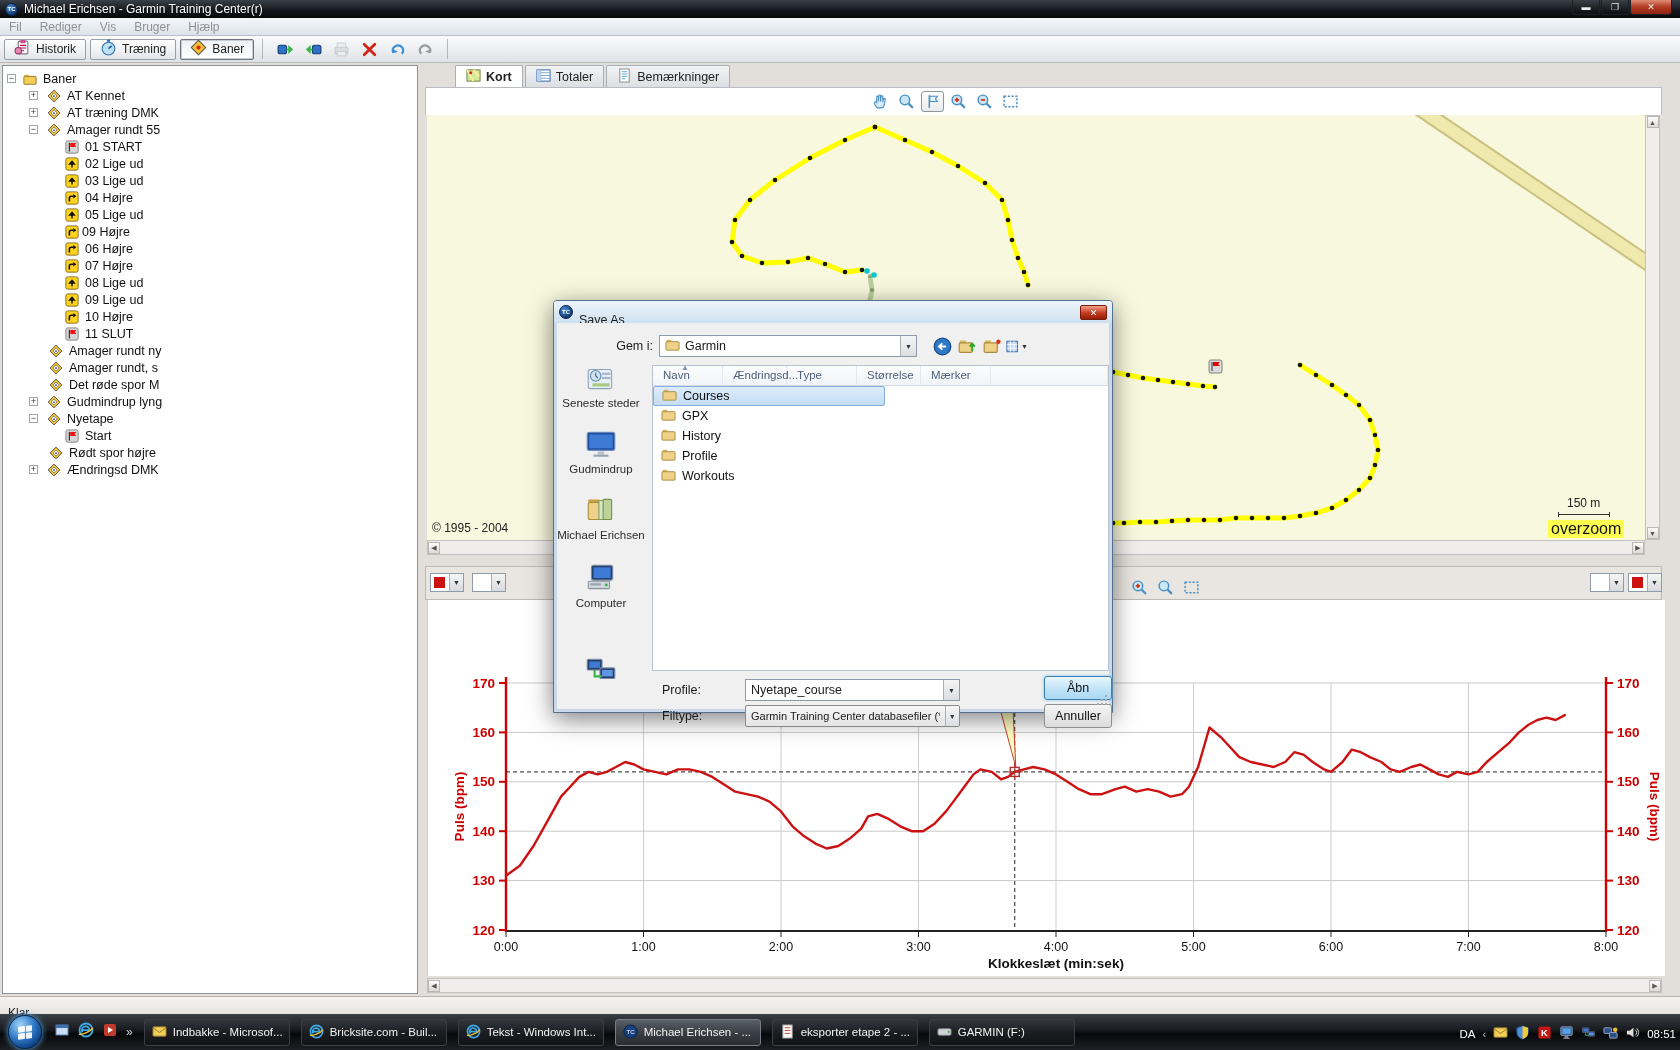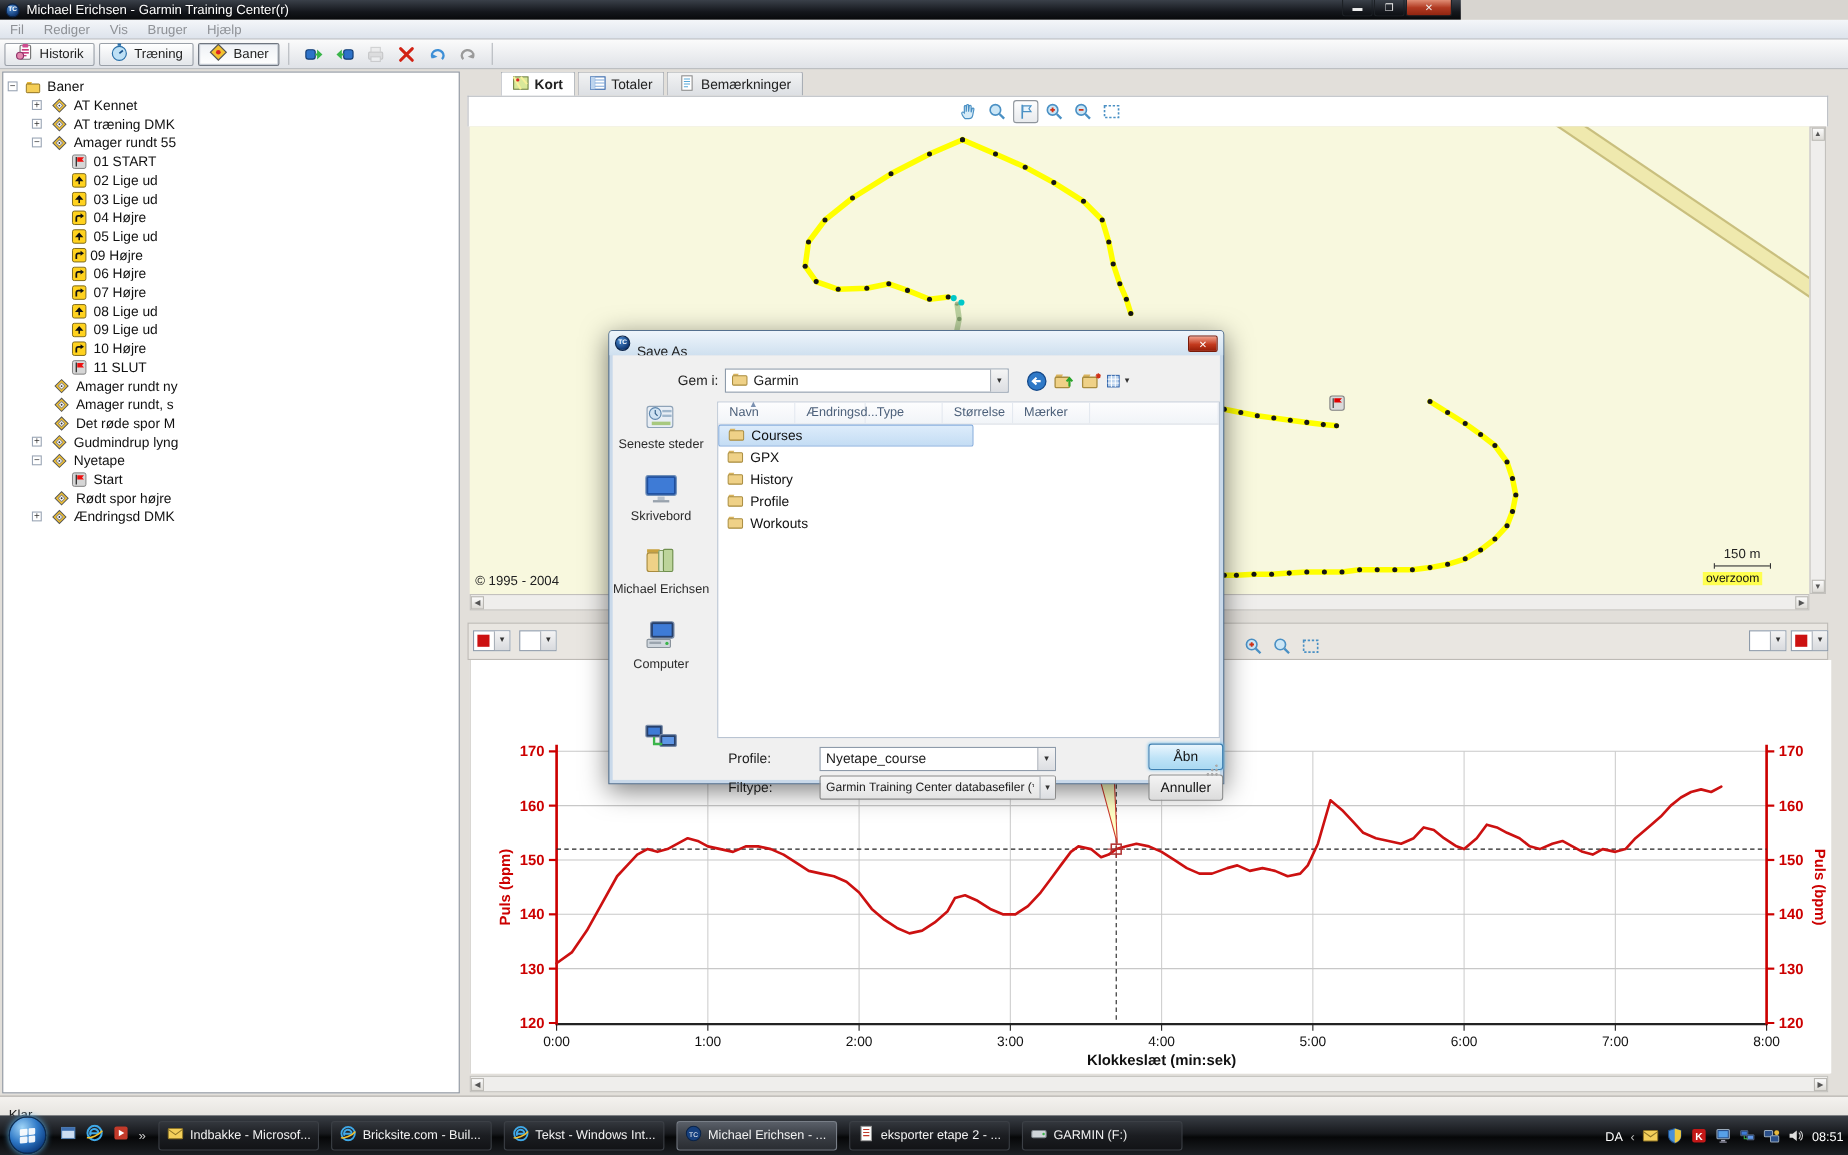--- a/index.html
+++ b/index.html
@@ -2,21 +2,21 @@
 <html><head>
 <meta charset="utf-8">
 <style>
   * { margin:0; padding:0; box-sizing:border-box; }
   html,body { width:1680px; height:1050px; overflow:hidden; }
   body { font-family:"Liberation Sans", sans-serif; background:#D8D5D0; position:relative; }
   .screen { position:absolute; left:0; top:0; width:1680px; height:1050px; }
   .abs { position:absolute; }
 
   
-  .titlebar { left:0; top:0; width:1328px; height:18px;
+  .titlebar { left:0; top:0; width:1680px; height:18px;
     background:linear-gradient(#3a4049,#14171c 60%,#07090b); color:#fff;
     display:flex; align-items:center; font-size:12px; }
   .titlebar .ttl { margin-left:6px; text-shadow:0 1px 2px #000; }
   .tc-orb { width:13px; height:13px; border-radius:50%; margin-left:5px;
     background:radial-gradient(circle at 35% 30%, #4d8fd6, #123a75 70%);
     color:#fff; font-size:6px; font-weight:bold; display:flex; align-items:center; justify-content:center; border:1px solid #0a2348;}
   .winbtns { position:absolute; right:8px; top:0; display:flex; }
   .winbtn { width:28px; height:15px; border:1px solid #1d2126; border-top:none;
     background:linear-gradient(#585f68,#2b3publisher036 50%,#23272c); border-radius:0 0 3px 3px;
     color:#eee; font-size:9px; display:flex; align-items:center; justify-content:center; margin-left:1px;}
@@ -49,21 +49,21 @@
   .tab { display:flex; align-items:center; gap:5px; padding:0 10px; border:1px solid #a9aeb5; border-bottom:none;
     background:linear-gradient(#f2f3f4,#dcdfe3); margin-right:2px; border-radius:2px 2px 0 0; height:22px; }
   .tab.active { background:#fff; height:23px; font-weight:bold; }
 
   .map-toolstrip { left:425px; top:87px; width:1237px; height:28px; background:#fff; border:1px solid #b9bcc1; border-bottom:none; }
   .mtool { position:absolute; top:3px; width:23px; height:21px; display:flex; align-items:center; justify-content:center; }
   .mtool.sel { border:1px solid #8f959c; border-radius:3px; background:linear-gradient(#fefefe,#e8eaed); }
 
   .map-wrap { left:427px; top:115px; width:1218px; height:425px; background:#F8F8DE; overflow:hidden; }
   .map-note { position:absolute; font-size:12px; color:#222; }
-  .overzoom { background:#ffff4f; padding:0 3px; font-size:11px; color:#111; }
+  .overzoom { background:#ffff4f; padding:0 3px; font-size:16px; color:#111; }
   .scalebar { position:absolute; width:52px; height:5px; border-left:1px solid #333; border-right:1px solid #333; }
   .scalebar::after { content:""; position:absolute; left:0; right:0; top:2px; border-top:1px solid #333; }
 
   .vscroll { width:14px; background:#EFEEEC; border:1px solid #c3c1bd; display:flex; flex-direction:column; justify-content:space-between; align-items:center; }
   .hscroll { height:14px; background:#EFEEEC; border:1px solid #c3c1bd; display:flex; justify-content:space-between; align-items:center; }
   .sarr { font-size:7px; color:#555; width:12px; height:12px; display:flex; align-items:center; justify-content:center;
     background:linear-gradient(#fcfcfc,#dddbd6); border:1px solid #bab8b3; }
 
   .chart-header { left:425px; top:566px; width:1237px; height:34px; background:#E9E6E1; border:1px solid #bdbab5; }
   .combo { position:absolute; height:19px; width:34px; background:#fff; border:1px solid #8e9baa; display:flex; align-items:center; }
@@ -890,21 +890,21 @@
               </svg></div>
             <div>Seneste steder</div>
           </div>
           <div class="side-item" style="top:104px">
             <div><svg width="34" height="34" viewBox="0 0 32 32">
                 <rect x="3" y="5" width="26" height="17" rx="2" fill="#1F4F9E" stroke="#6f8fb8"></rect>
                 <rect x="5" y="7" width="22" height="13" fill="#3E7BD6"></rect>
                 <rect x="13" y="23" width="6" height="3" fill="#b9c2cc"></rect>
                 <rect x="9" y="26" width="14" height="2" fill="#98a2ad"></rect>
               </svg></div>
-            <div>Skrivebord</div>
+            <div>Gudmindrup</div>
           </div>
           <div class="side-item" style="top:170px">
             <div><svg width="34" height="34" viewBox="0 0 32 32">
                 <path d="M4 9h9l2-3H4z" fill="#C9A23F"></path>
                 <rect x="4" y="9" width="20" height="16" rx="2" fill="#EFD187" stroke="#a98c3f"></rect>
                 <rect x="14" y="7" width="8" height="18" rx="1" fill="#D8E6C8" stroke="#7e9a5e"></rect>
                 <rect x="18" y="6" width="8" height="19" rx="1" fill="#BCD49A" stroke="#70904e"></rect>
               </svg></div>
             <div>Michael Erichsen</div>
           </div>

